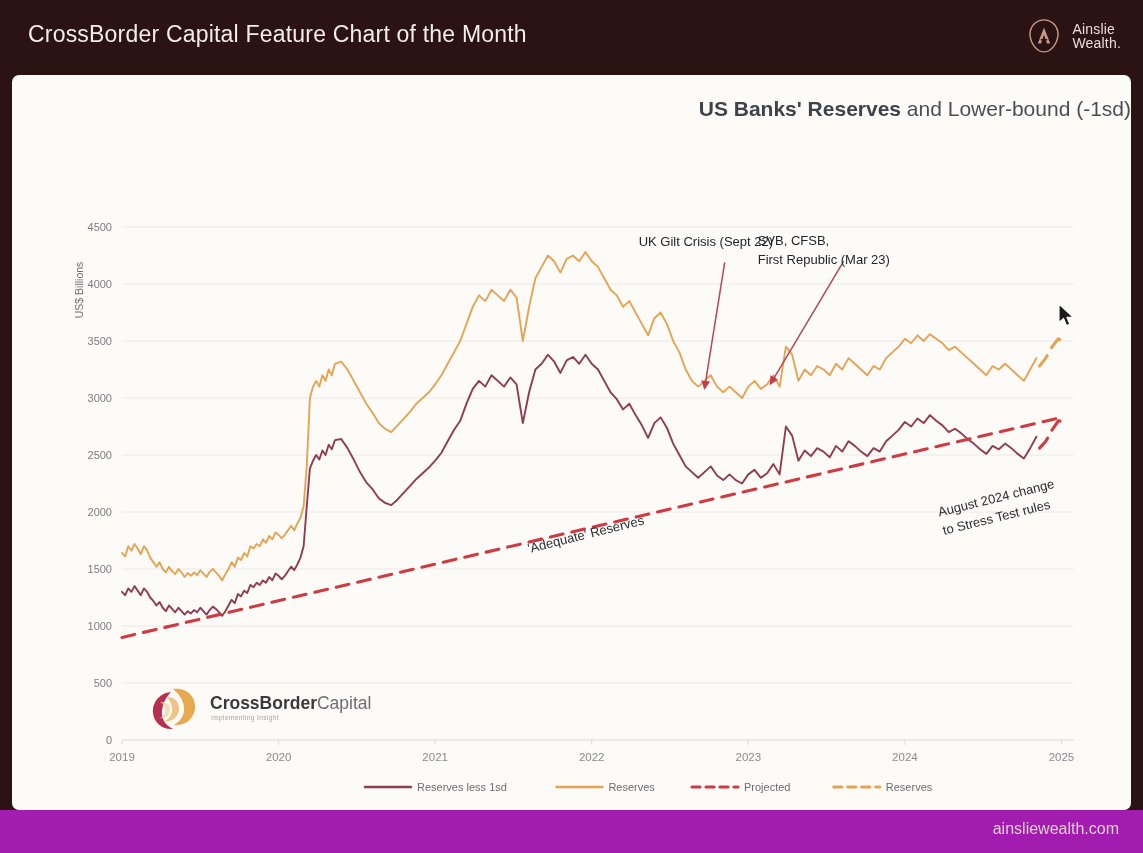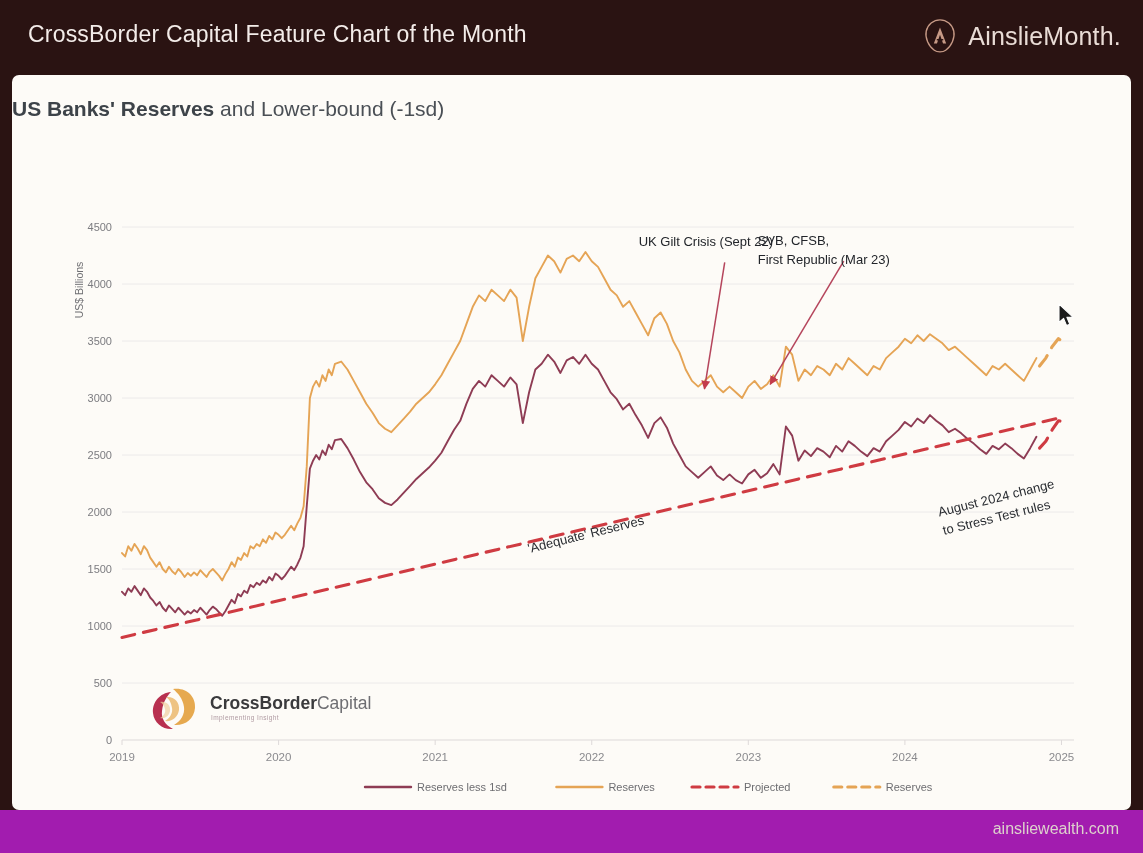--- a/index.html
+++ b/index.html
@@ -23,38 +23,38 @@
     color:#f3ece9;font-size:23px;letter-spacing:.2px;
     font-family:"Liberation Sans", sans-serif;
     white-space:nowrap;
   }
   .brand{
     position:absolute;right:22px;top:10px;height:52px;
     display:flex;align-items:center;gap:9px;
   }
   .brand-mark{width:38px;height:38px;flex:0 0 38px;}
   .brand-text{
-    display:flex;flex-direction:row;line-height:1.0;
-    color:#e9dcd6;font-size:25px;
+    display:flex;flex-direction:column;line-height:1.0;
+    color:#e9dcd6;font-size:14px;
   }
   .brand-text span{display:block;}
   .brand-line1{letter-spacing:.2px;}
   .brand-line2{letter-spacing:.2px;}
 
   
   .card{
     position:absolute;left:12px;top:75px;
     width:1119px;height:735px;
     background:#fdfbf7;
     border-radius:7px;
     overflow:hidden;
   }
   .chart-title{
     position:absolute;left:0;top:22px;width:1119px;
-    text-align:left;font-size:21px;color:#4a4f55;
+    text-align:right;font-size:21px;color:#4a4f55;
     font-family:"Liberation Sans", sans-serif;
   }
   .chart-title .b{font-weight:bold;color:#3d4349;}
 
   .plot-wrap{position:absolute;left:0;top:0;width:1119px;height:735px;}
   svg.plot{display:block;width:1119px;height:735px;}
 
   
   .ytick{font-size:11px;fill:#7c7c80;font-family:"Liberation Sans",sans-serif;}
   .xtick{font-size:11.5px;fill:#8a8a8e;font-family:"Liberation Sans",sans-serif;}
@@ -94,21 +94,21 @@
     <div class="header-title">CrossBorder Capital Feature Chart of the Month</div>
 
     <div class="brand">
       <svg class="brand-mark" viewBox="0 0 40 40">
         <path d="M20 3 C27 3 33 8 34.5 15 C36 22 32 31 26 35 C23 37.3 17 37.3 14 35 C8 31 4 22 5.5 15 C7 8 13 3 20 3 Z" fill="none" stroke="#c79a86" stroke-width="1.4"></path>
         <path d="M20 11 L26.5 28 L23.2 28 L20 18.6 L16.8 28 L13.5 28 Z" fill="#c79a86"></path>
         <rect x="16.6" y="23.2" width="6.8" height="1.5" fill="#2a1312"></rect>
       </svg>
       <div class="brand-text">
         <span class="brand-line1">Ainslie</span>
-        <span class="brand-line2">Month.</span>
+        <span class="brand-line2">Wealth.</span>
       </div>
     </div>
   </div>
 
   <div class="card">
 
     <div class="chart-title">
       <span class="b">US Banks' Reserves</span><span> and Lower-bound (-1sd)</span>
     </div>
 

